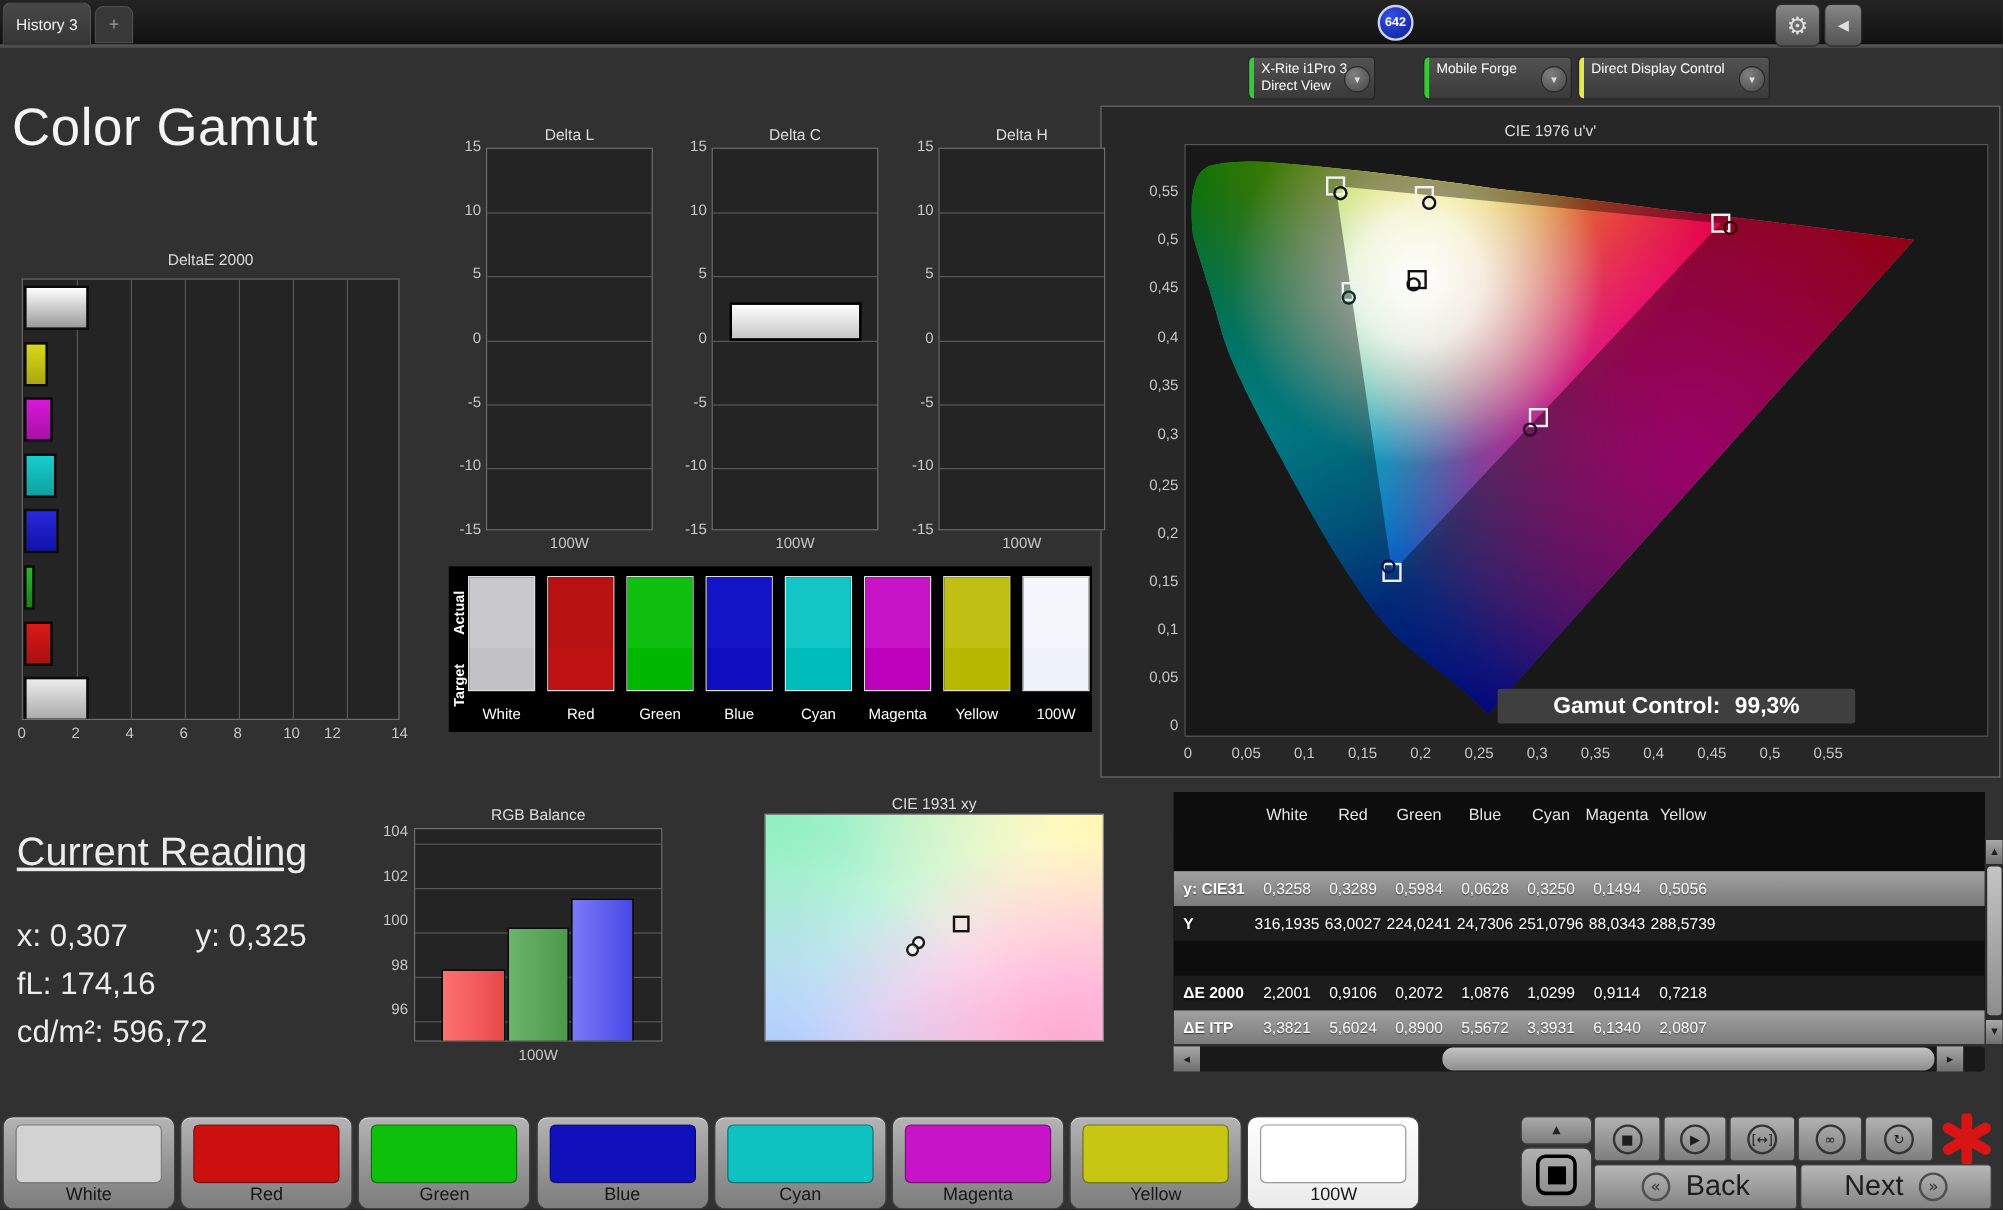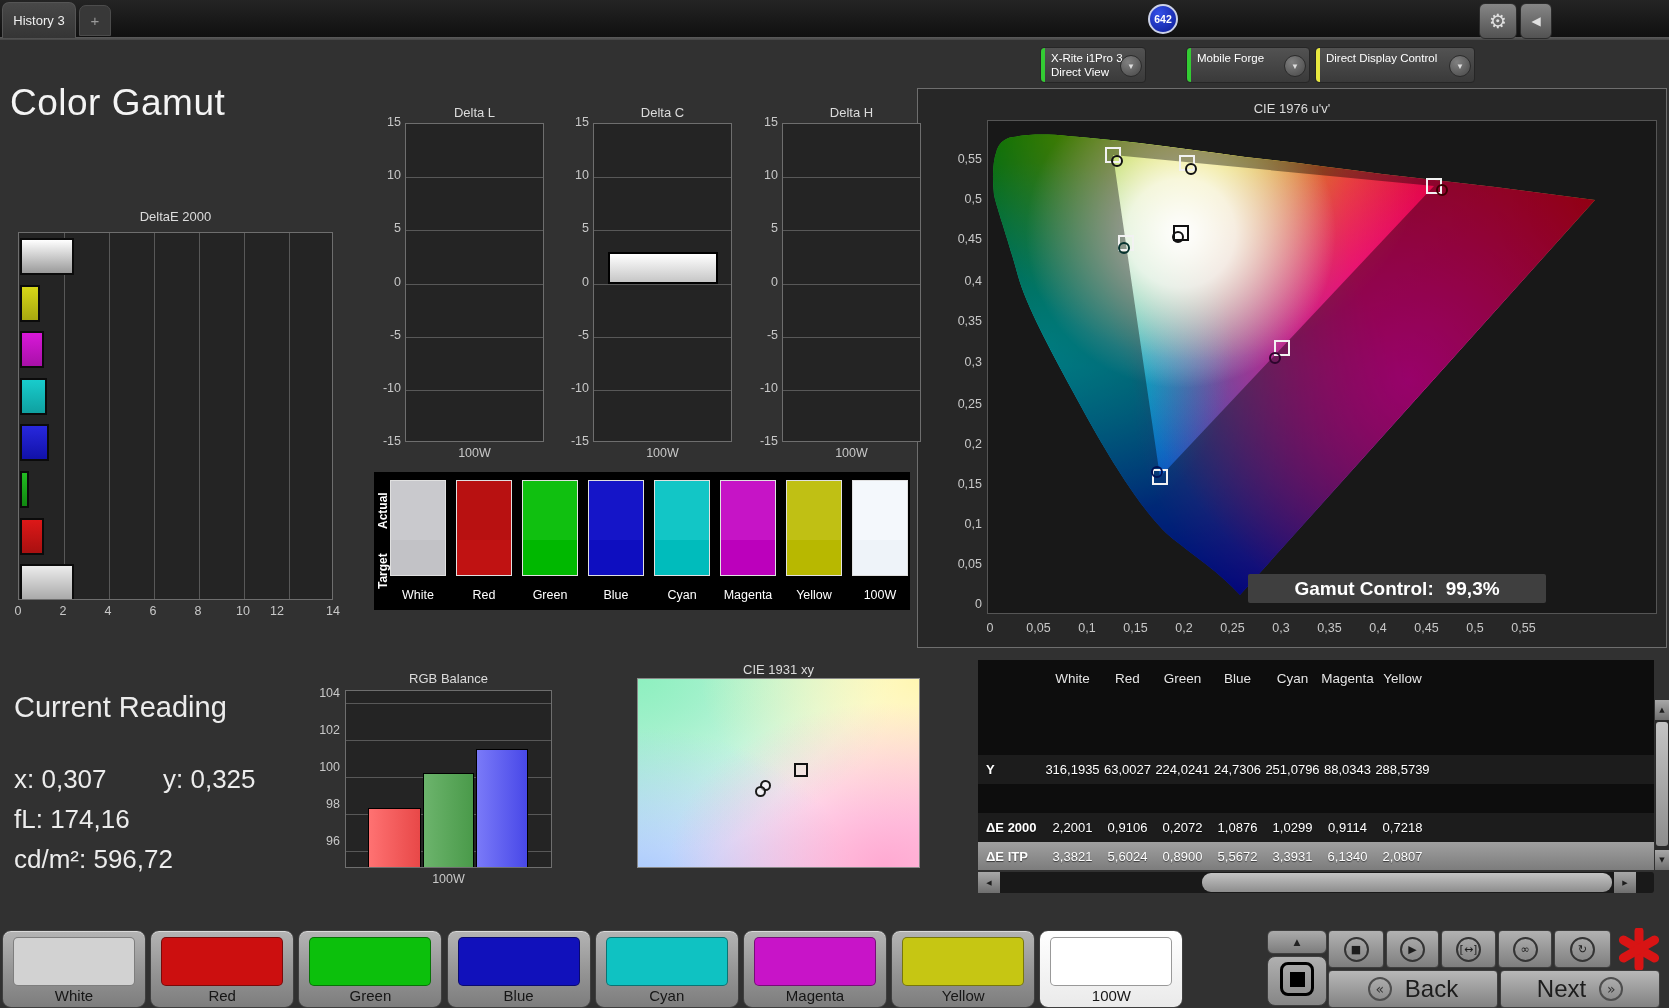--- a/index.html
+++ b/index.html
@@ -19,21 +19,21 @@
   .ddtxt{position:absolute;left:10px;top:3px;font-size:11.5px;line-height:14px;color:#fff;white-space:nowrap;}
   .ddarrow{position:absolute;right:3px;top:7px;width:20px;height:20px;border-radius:50%;
       background:radial-gradient(circle at 35% 30%,#808080,#474747);border:1px solid #2b2b2b;color:#ddd;font-size:8px;
       display:flex;align-items:center;justify-content:center;}
   .badge{position:absolute;top:4px;width:30px;height:30px;border-radius:50%;border:2px solid #ccd2e8;box-sizing:border-box;
       background:radial-gradient(circle at 35% 30%,#3350e8,#0d1c96);color:#fff;font-size:10.5px;font-weight:bold;
       display:flex;align-items:center;justify-content:center;}
   .sqbtn{position:absolute;top:3px;height:34px;border-radius:6px;background:linear-gradient(180deg,#868686,#525252);
       border:1px solid #2b2b2b;display:flex;align-items:center;justify-content:center;color:#e0e0e0;}
   
-  .h1{position:absolute;left:10px;top:82px;font-size:37px;color:#f4f4f4;letter-spacing:.5px;}
+  .h1{position:absolute;left:10px;top:82px;font-size:44px;color:#f4f4f4;letter-spacing:.5px;}
   .ctitle{position:absolute;font-size:13px;color:#dcdcdc;text-align:center;}
   .chart{position:absolute;background:#242424;border:1px solid #6e6e6e;box-sizing:border-box;overflow:hidden;}
   .vgrid{position:absolute;top:0;bottom:0;width:1px;background:#585858;}
   .hgrid{position:absolute;left:0;right:0;height:1px;background:#585858;}
   .tick{position:absolute;font-size:12.5px;color:#c8c8c8;text-align:center;white-space:nowrap;}
   .tick.r{text-align:right;}
   .hbar{position:absolute;left:1px;height:33px;border:2px solid #0b0b0b;box-sizing:content-box;}
   .vbar{position:absolute;border:2px solid #000;box-sizing:border-box;}
   
   .swpanel{position:absolute;left:374px;top:472px;width:536px;height:138px;background:#000;}
@@ -42,21 +42,21 @@
   .swcol{position:absolute;top:8px;width:56px;height:96px;border:1px solid #e0e0e0;box-sizing:border-box;}
   .swa{width:100%;height:63%;}
   .swt{width:100%;height:37%;}
   .swlb{position:absolute;top:116px;font-size:12.5px;color:#fff;text-align:center;}
   
   .ciepanel{position:absolute;left:917px;top:88px;width:750px;height:560px;background:#272727;border:1px solid #6e6e6e;box-sizing:border-box;}
   .ciechart{position:absolute;left:987px;top:120px;width:668px;height:492px;background:#181818;border:1px solid #555;box-sizing:content-box;}
   .coverage{position:absolute;left:1248px;top:574px;width:298px;height:29px;background:#3f3f3f;border-radius:2px;
       display:flex;align-items:center;justify-content:center;gap:12px;font-size:19px;font-weight:bold;color:#fff;}
   
-  .cr-title{position:absolute;left:14px;top:691px;font-size:29px;color:#ececec;}
+  .cr-title{position:absolute;left:14px;top:691px;font-size:33px;color:#ececec;text-decoration:underline;}
   .cr-line{position:absolute;font-size:26px;color:#ececec;}
   
   .tblwrap{position:absolute;left:978px;top:660px;width:676px;height:210px;overflow:hidden;background:#0d0d0d;}
   .trow{position:absolute;left:0;display:flex;width:676px;height:29px;align-items:center;font-size:13px;color:#fff;
       text-shadow:0 1px 1px rgba(0,0,0,.6);}
   .trow.head{height:37px;font-size:13.5px;color:#e6e6e6;background:#0d0d0d;}
   .trow.dark{background:#1c1c1c;}
   .trow.lite{background:linear-gradient(180deg,#a0a0a0,#7b7b7b);}
   .trow .lab{width:67px;padding-left:8px;box-sizing:border-box;font-weight:bold;white-space:nowrap;}
   .trow .val{width:55px;text-align:center;white-space:nowrap;}
@@ -307,20 +307,31 @@
         <div class="lab"></div>
         <div class="val">White</div>
         <div class="val">Red</div>
         <div class="val">Green</div>
         <div class="val">Blue</div>
         <div class="val">Cyan</div>
         <div class="val">Magenta</div>
         <div class="val">Yellow</div>
         <div style="flex: 1 1 0%;"></div>
       </div>
+      <div class="trow lite" style="top: 66px;">
+        <div class="lab">y: CIE31</div>
+        <div class="val">0,3258</div>
+        <div class="val">0,3289</div>
+        <div class="val">0,5984</div>
+        <div class="val">0,0628</div>
+        <div class="val">0,3250</div>
+        <div class="val">0,1494</div>
+        <div class="val">0,5056</div>
+        <div style="flex: 1 1 0%;"></div>
+      </div>
       <div class="trow dark" style="top: 95px;">
         <div class="lab">Y</div>
         <div class="val">316,1935</div>
         <div class="val">63,0027</div>
         <div class="val">224,0241</div>
         <div class="val">24,7306</div>
         <div class="val">251,0796</div>
         <div class="val">88,0343</div>
         <div class="val">288,5739</div>
         <div style="flex: 1 1 0%;"></div>

